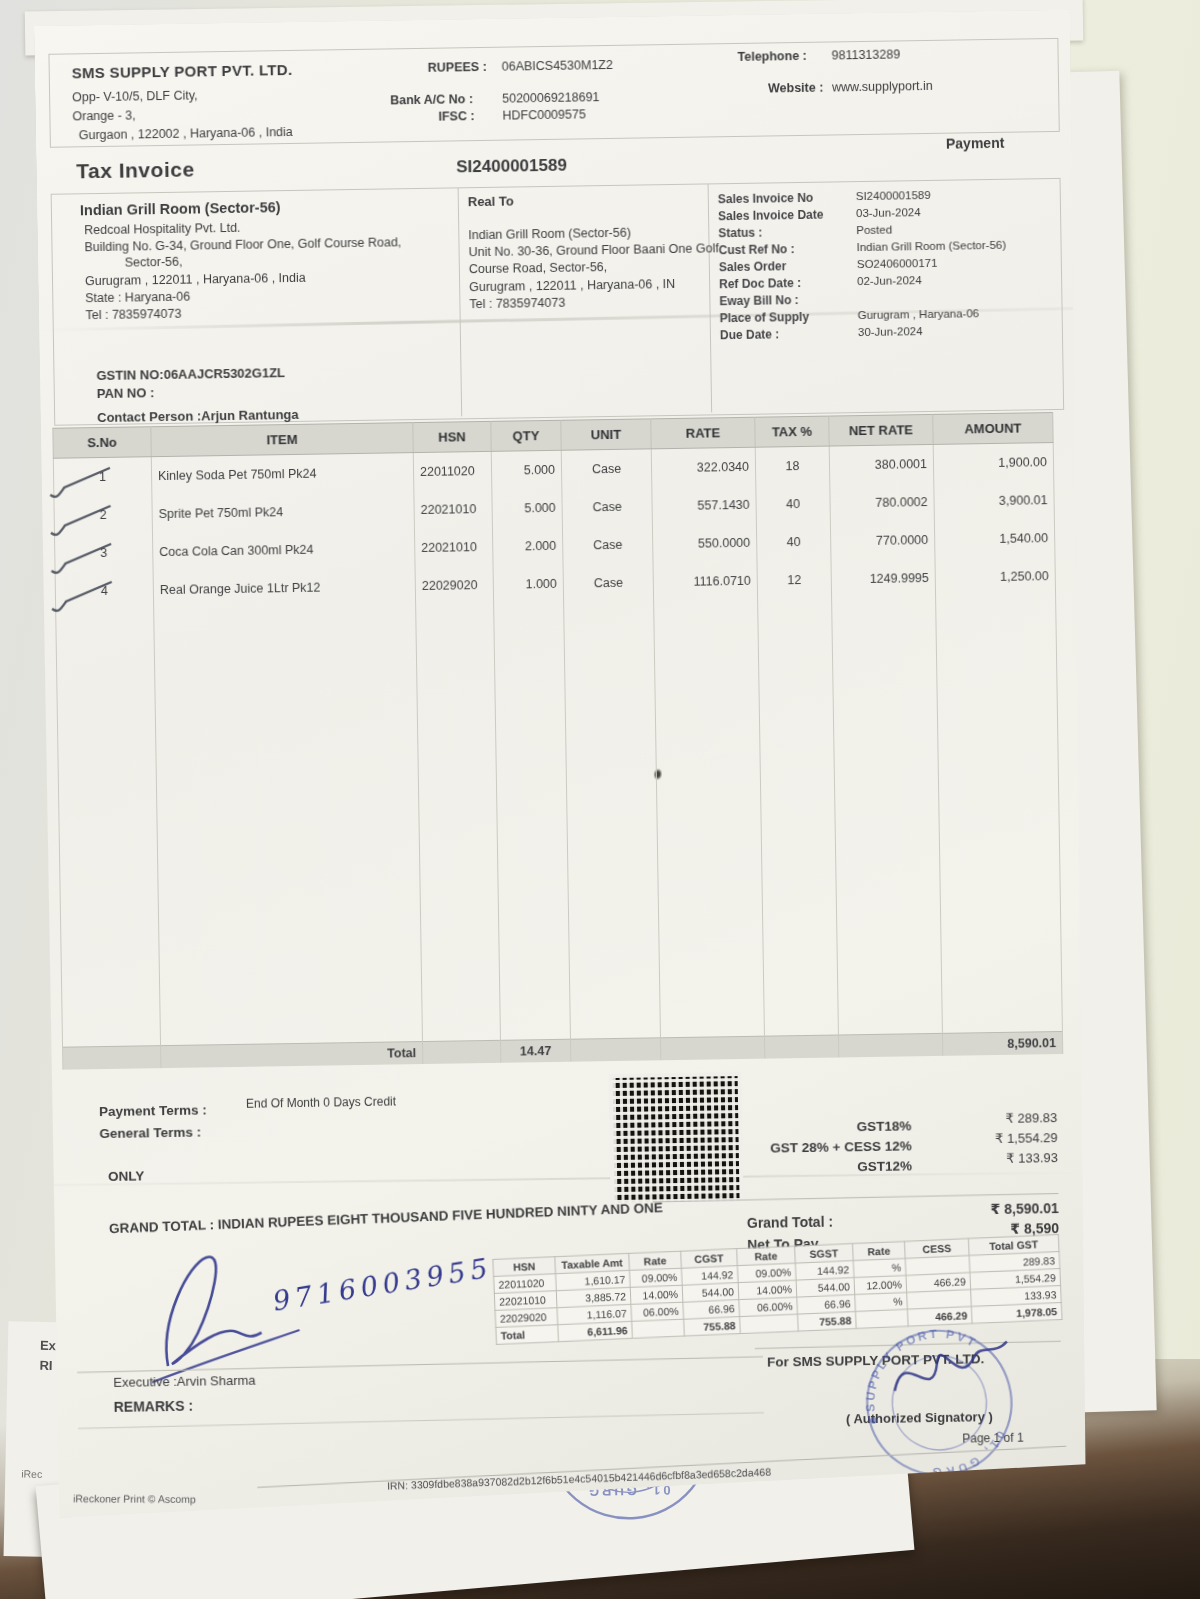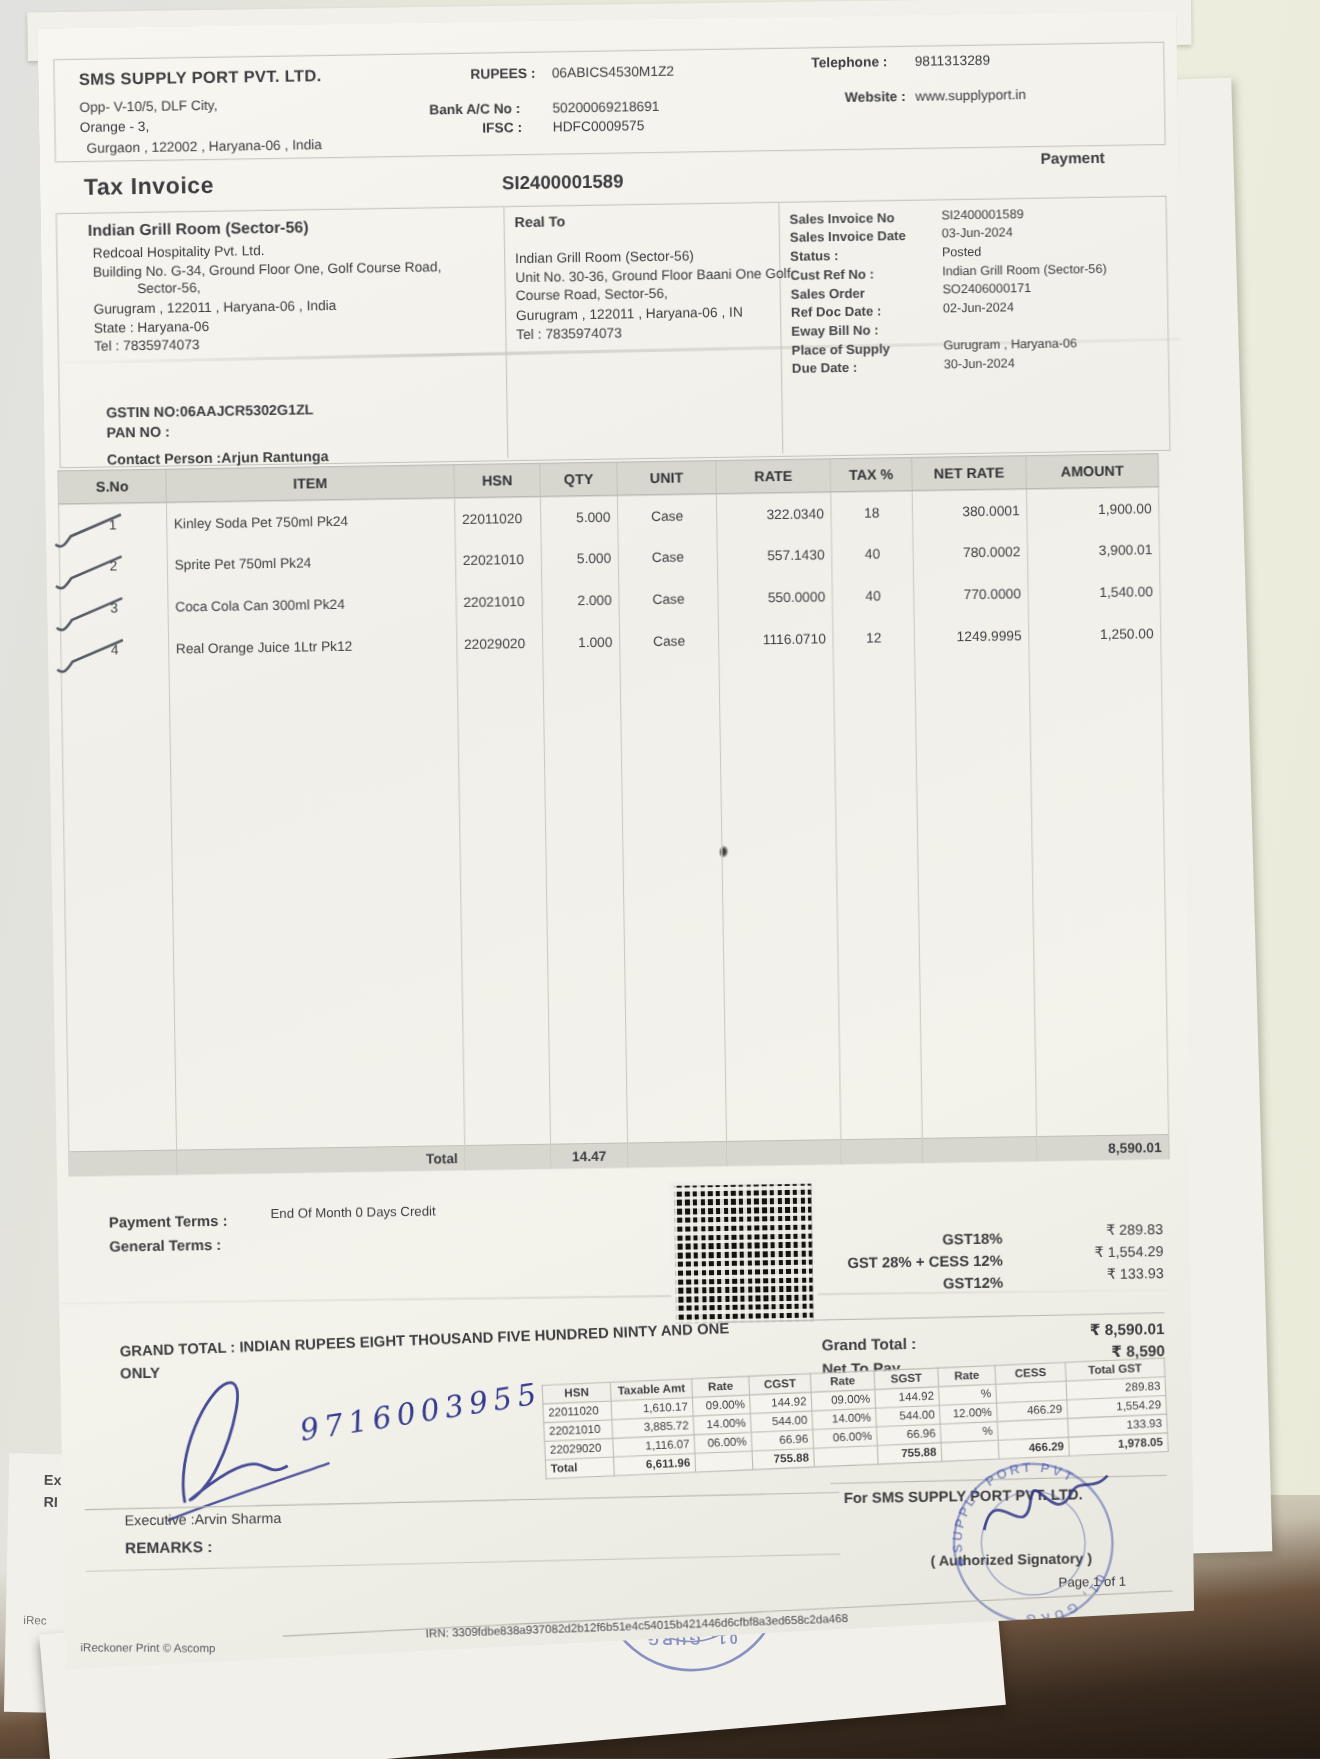--- a/index.html
+++ b/index.html
@@ -302,21 +302,21 @@
   <span class="t b f135 ar" style="left:600px;top:1146px;width:260px;">GST12%</span>
   <span class="t f13 ar" style="left:870px;top:1140px;width:136px;">₹ 133.93</span>
 
   <span class="rule" style="left:600px;top:1184px;width:406px;transform:rotate(-0.3deg);"></span>
   <span class="t b f14 ar" style="left:880px;top:1190px;width:126px;">₹ 8,590.01</span>
   <span class="t b f14" style="left:694px;top:1200px;">Grand Total :</span>
   <span class="t b f14 ar" style="left:880px;top:1210px;width:126px;">₹ 8,590</span>
   <span class="t b f14" style="left:694px;top:1222px;">Net To Pay</span>
 
   <span class="t b f135" style="left:56px;top:1190px;transform:rotate(-1.3deg);">GRAND TOTAL :  INDIAN RUPEES  EIGHT THOUSAND FIVE HUNDRED NINTY   AND ONE</span>
-  <span class="t b f135" style="left:56px;top:1216px;">ONLY</span>
+  <span class="t b f135" style="left:56px;top:1144px;">ONLY</span>
 
   <table class="taxt">
     <colgroup>
         <col style="width:62px">
         <col style="width:74px">
         <col style="width:52px">
         <col style="width:56px">
         <col style="width:58px">
         <col style="width:58px">
         <col style="width:52px">

